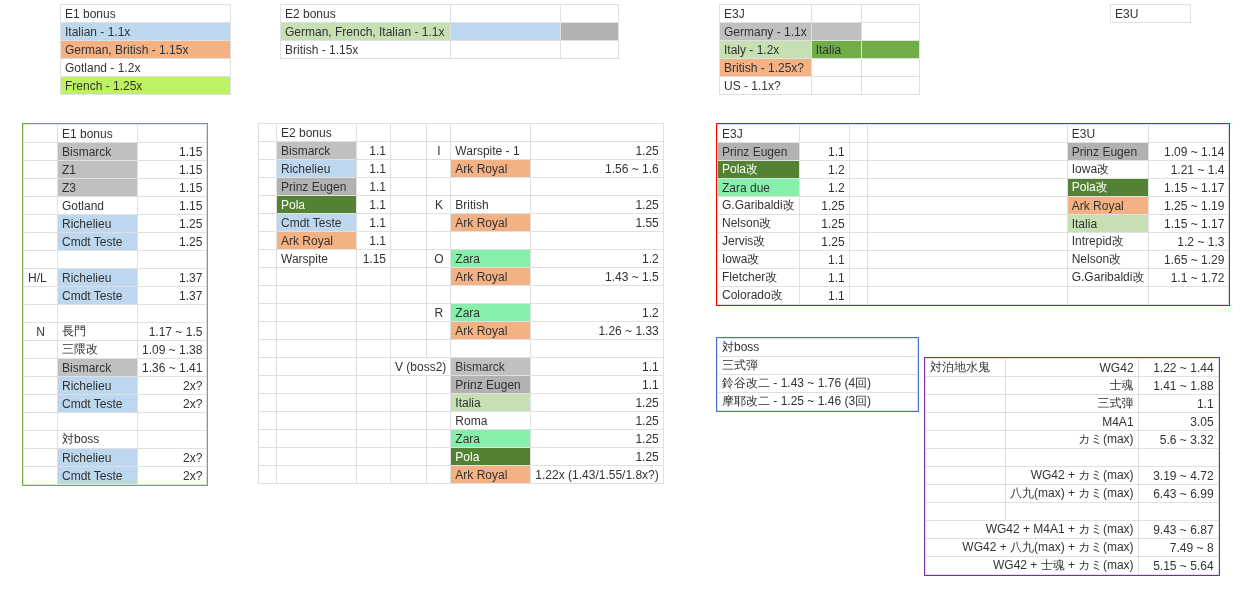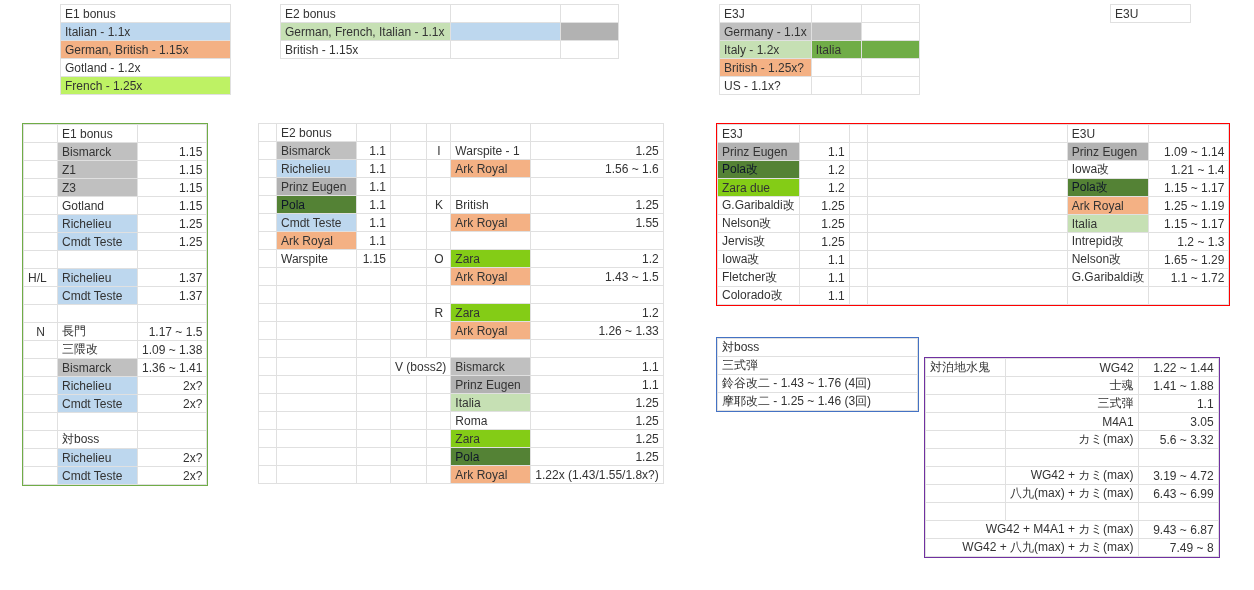--- a/index.html
+++ b/index.html
@@ -2,21 +2,21 @@
 <html><head>
 <meta charset="utf-8">
 <style>
 *{box-sizing:border-box;margin:0;padding:0;font-family:"MS PGothic","Meiryo",sans-serif;font-size:12px;color:#333}
 body{background:#fff;width:1254px;height:590px;padding:4px;position:relative}
 table{border-collapse:collapse;table-layout:fixed}
 td{border:1px solid #e0e0e0;height:18px;padding:0 4px;white-space:nowrap;overflow:hidden}
 .w18{width:18px}.w28{width:28px}.w34{width:34px}.w80{width:80px}.w58{width:58px}.w50{width:50px}.w110{width:110px}.w170{width:170px}.w200{width:200px}
 .r{text-align:right}.c{text-align:center}
 .grey{background:#c0c0c0}.grey2{background:#b2b2b2}.bluel{background:#bdd7ee}.blued{background:#bef264}
-.orange{background:#f4b184}.green1{background:#c6e0b4}.green2{background:#84cc16}.green3{background:#548235;color:#0f172a}.green4{background:#70ad47}
+.orange{background:#f4b184}.green1{background:#c6e0b4}.green2{background:#86efac}.green3{background:#548235;color:#ffffff}.green4{background:#70ad47}
 .box{position:absolute}
 .bord-green{border:1.5px solid #70ad47}
 .bord-blue{border:1.5px solid #4472c4}
 .bord-red{border:1.5px solid #ff0000}
 .bord-purple{border:1.5px solid #7030a0}
 </style>
 </head>
 <body>
 
 <div class="box" style="left:60px;top:4px">
@@ -553,15 +553,19 @@
           <td></td>
         </tr>
 <tr>
           <td colspan="2" class="r">WG42 + M4A1 + カミ(max)</td>
           <td class="r">9.43 ~ 6.87</td>
         </tr>
 <tr>
           <td colspan="2" class="r">WG42 + 八九(max) + カミ(max)</td>
           <td class="r">7.49 ~ 8</td>
         </tr>
+<tr>
+          <td colspan="2" class="r">WG42 + 士魂 + カミ(max)</td>
+          <td class="r">5.15 ~ 5.64</td>
+        </tr>
 </tbody>
     </table>
 </div>
 
 </body></html>

